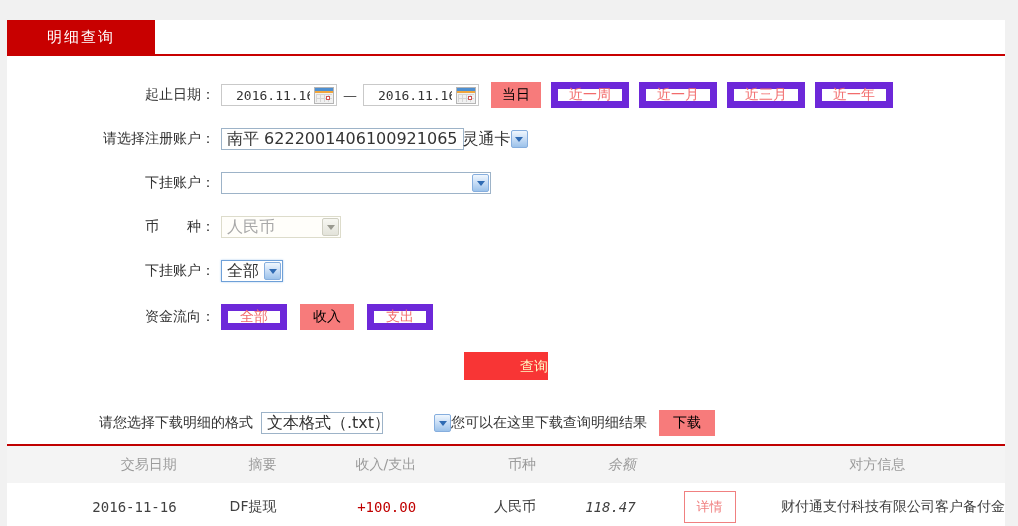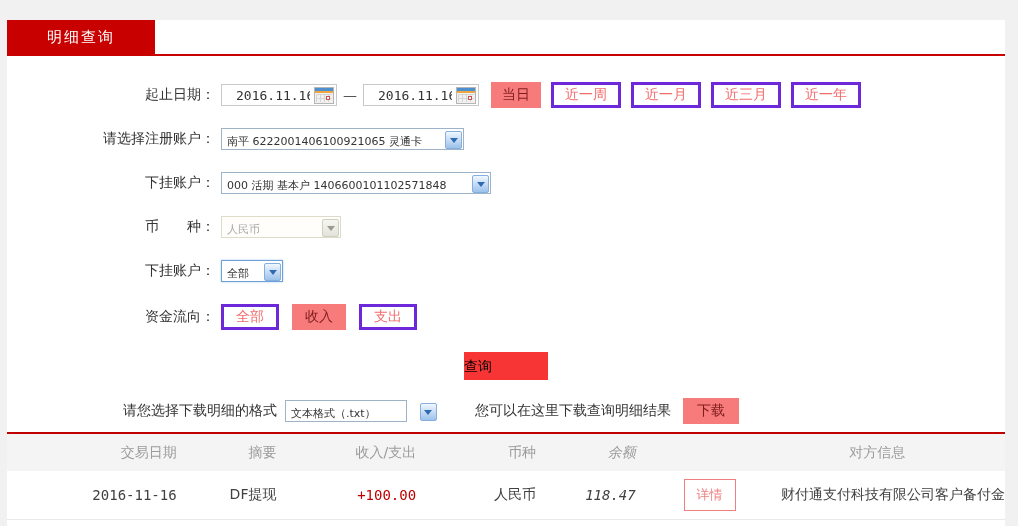--- a/index.html
+++ b/index.html
@@ -34,27 +34,27 @@
     background-image:repeating-linear-gradient(to right,#cfcfcf 0 1px,transparent 1px 4px),
       repeating-linear-gradient(to bottom,#cfcfcf 0 1px,transparent 1px 4px); opacity:.8; }
   .cal-dot { position:absolute; right:3px; bottom:3px; width:4px; height:4px;
     border:1px solid #d05050; background:#fff; }
   .date-sep { margin:0 6px; color:#555; flex:none; }
 
   
   .quick { display:flex; margin-left:12px; }
   .btn-solid, .btn-line { height:26px; display:inline-flex; align-items:center;
     justify-content:center; font-size:14px; cursor:pointer; flex:none; }
-  .btn-solid { background:#f77b7b; color:#7f1d1d; border:1px solid #f77b7b; padding:0 10px; }
-  .btn-line  { background:#fff; color:#f26c6c; border:3px solid #6d28d9; padding:0 11px; }
+  .btn-solid { background:#f77b7b; color:#000000; border:1px solid #f77b7b; padding:0 10px; }
+  .btn-line  { background:#fff; color:#f26c6c; border:7px solid #6d28d9; padding:0 11px; }
   .quick > * { margin-right:10px; }
 
   
-  .xp-select { display:inline-flex; align-items:flex-end; height:22px; border:1px solid #9db3c8;
-    background:#fff; font-size:11px; padding-left:5px; cursor:pointer; flex:none; }
+  .xp-select { display:inline-flex; align-items:center; height:22px; border:1px solid #9db3c8;
+    background:#fff; font-size:16px; padding-left:5px; cursor:pointer; flex:none; }
   .xp-select .txt { white-space:nowrap; }
   .sel-arrow { margin-left:auto; width:17px; height:18px; margin-right:1px; border-radius:2px;
     border:1px solid #86aede; background:linear-gradient(180deg,#f0f7fe 0%,#cbdff6 45%,#9cc2ea 100%);
     display:flex; align-items:center; justify-content:center; flex:none; }
   .tri { width:0; height:0; border-left:4px solid transparent; border-right:4px solid transparent;
     border-top:5px solid #2f6bb3; }
   .xp-select.focused { border-color:#6ea0d8; box-shadow:0 0 2px #aecdf0; }
   .xp-select.disabled { border-color:#dddccb; color:#a8a8a8; cursor:default; background:#fffefa; }
   .xp-select.disabled .sel-arrow { border-color:#cfcfc2;
     background:linear-gradient(180deg,#f7f7f2,#e3e3da); }
@@ -63,24 +63,24 @@
   .w-reg { width:243px; } .w-sub { width:270px; } .w-cur { width:120px; }
   .w-biz { width:62px; }  .w-fmt { width:122px;gap:44px; }
 
   
   .flow-row { height:26px; }
   .flow-row .btn-line, .flow-row .btn-solid { margin-right:13px; padding:0 12px; }
 
   
   .query-wrap { margin-top:17px; text-align:center; }
   .btn-query { display:inline-block; width:84px; height:28px; line-height:28px; background:#f83535;
-    color:#000000; text-align:left; font-size:14px; cursor:pointer; }
-
-  
-  .dl-row { display:flex; align-items:center; margin-top:18px; padding-left:116px; height:26px; }
+    color:#fef9c3; text-align:right; font-size:14px; cursor:pointer; }
+
+  
+  .dl-row { display:flex; align-items:center; margin-top:30px; padding-left:92px; height:26px; }
   .dl-row .xp-select { margin:0 8px; }
   .dl-hint { margin-left:60px; }
   .btn-dl { margin-left:12px; width:56px; }
 
   
   .tbl { margin-top:8px; border-top:2px solid #c00000; }
   .tbl-head { display:flex; align-items:center; height:37px; background:#f4f4f4; color:#9b9b9b; }
   .tbl-row  { display:flex; align-items:center; height:49px; background:#fff;
     border-bottom:1px solid #e8e8e8; color:#404040; }
   .c1{width:17%;} .c2{width:10%;} .c3{width:14%;} .c4{width:12%;} .c5{width:10%;font-style:italic;}
@@ -137,21 +137,20 @@
         <span class="txt">南平 6222001406100921065 灵通卡</span>
         <span class="sel-arrow">
             <i class="tri"></i>
           </span>
       </div>
     </div>
 
     <div class="form-row">
       <div class="form-label">下挂账户：</div>
       <div class="xp-select w-sub field-gap">
-        <span class="txt">000 活期 基本户 1406600101102571848</span>
         <span class="sel-arrow">
             <i class="tri"></i>
           </span>
       </div>
     </div>
 
     <div class="form-row">
       <div class="form-label">币　　种：</div>
       <div class="xp-select w-cur field-gap disabled">
         <span class="txt">人民币</span>

